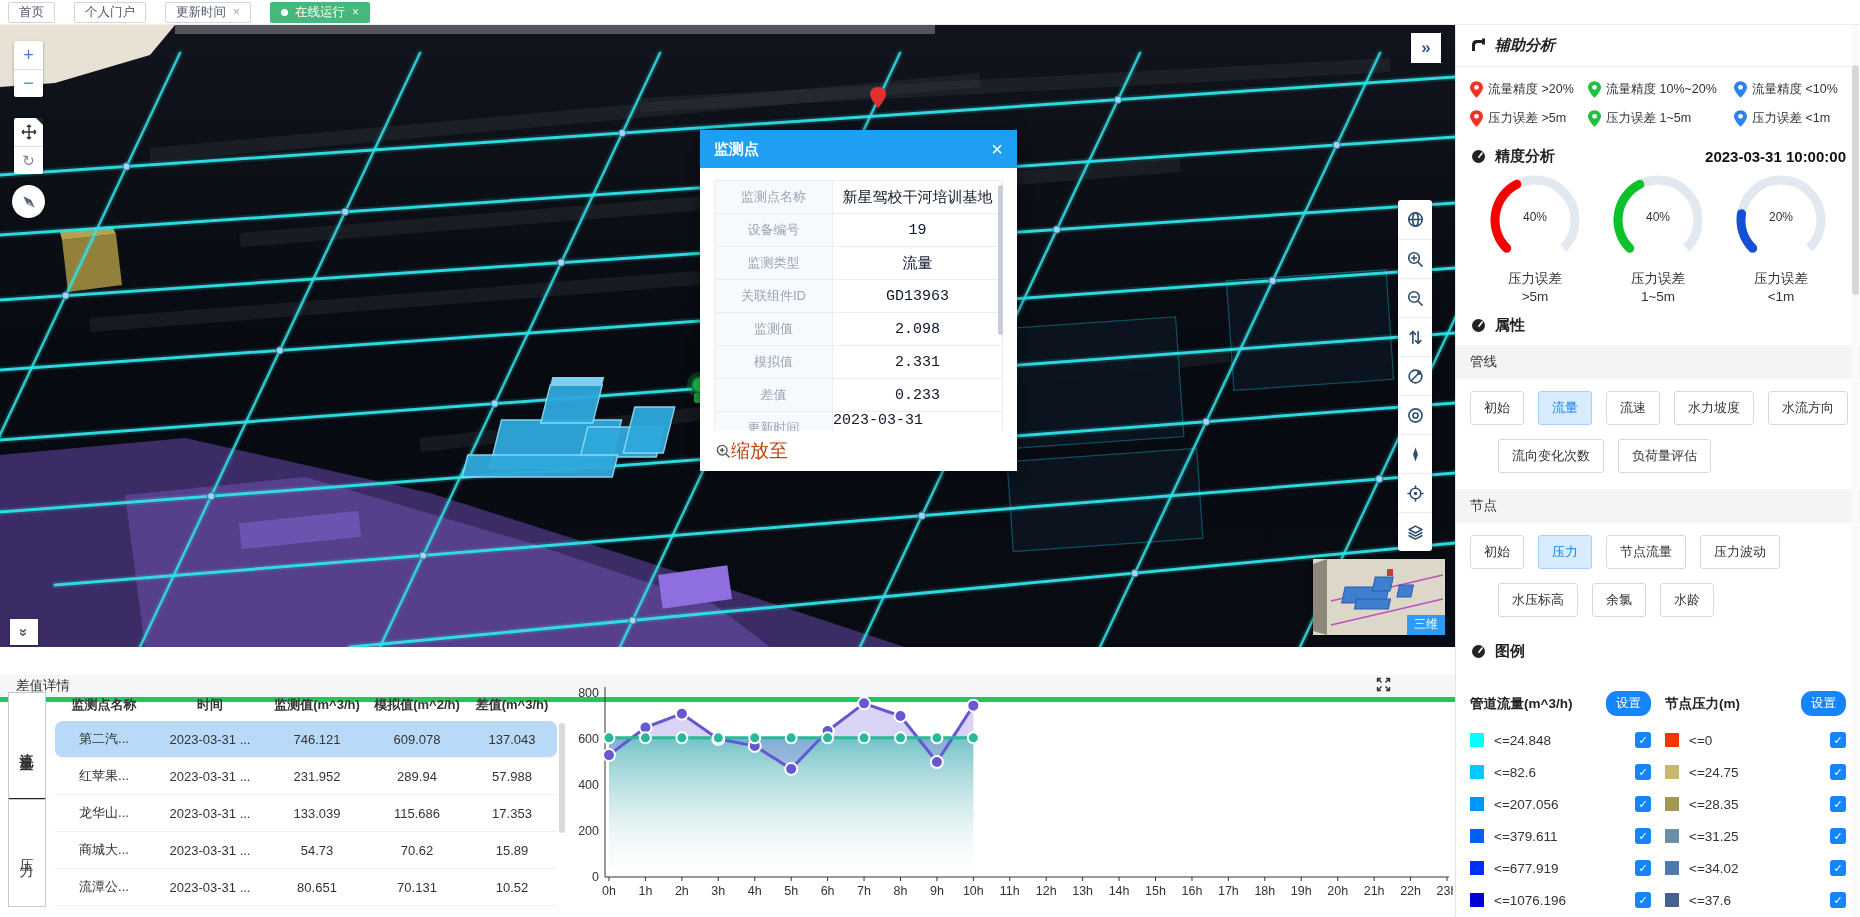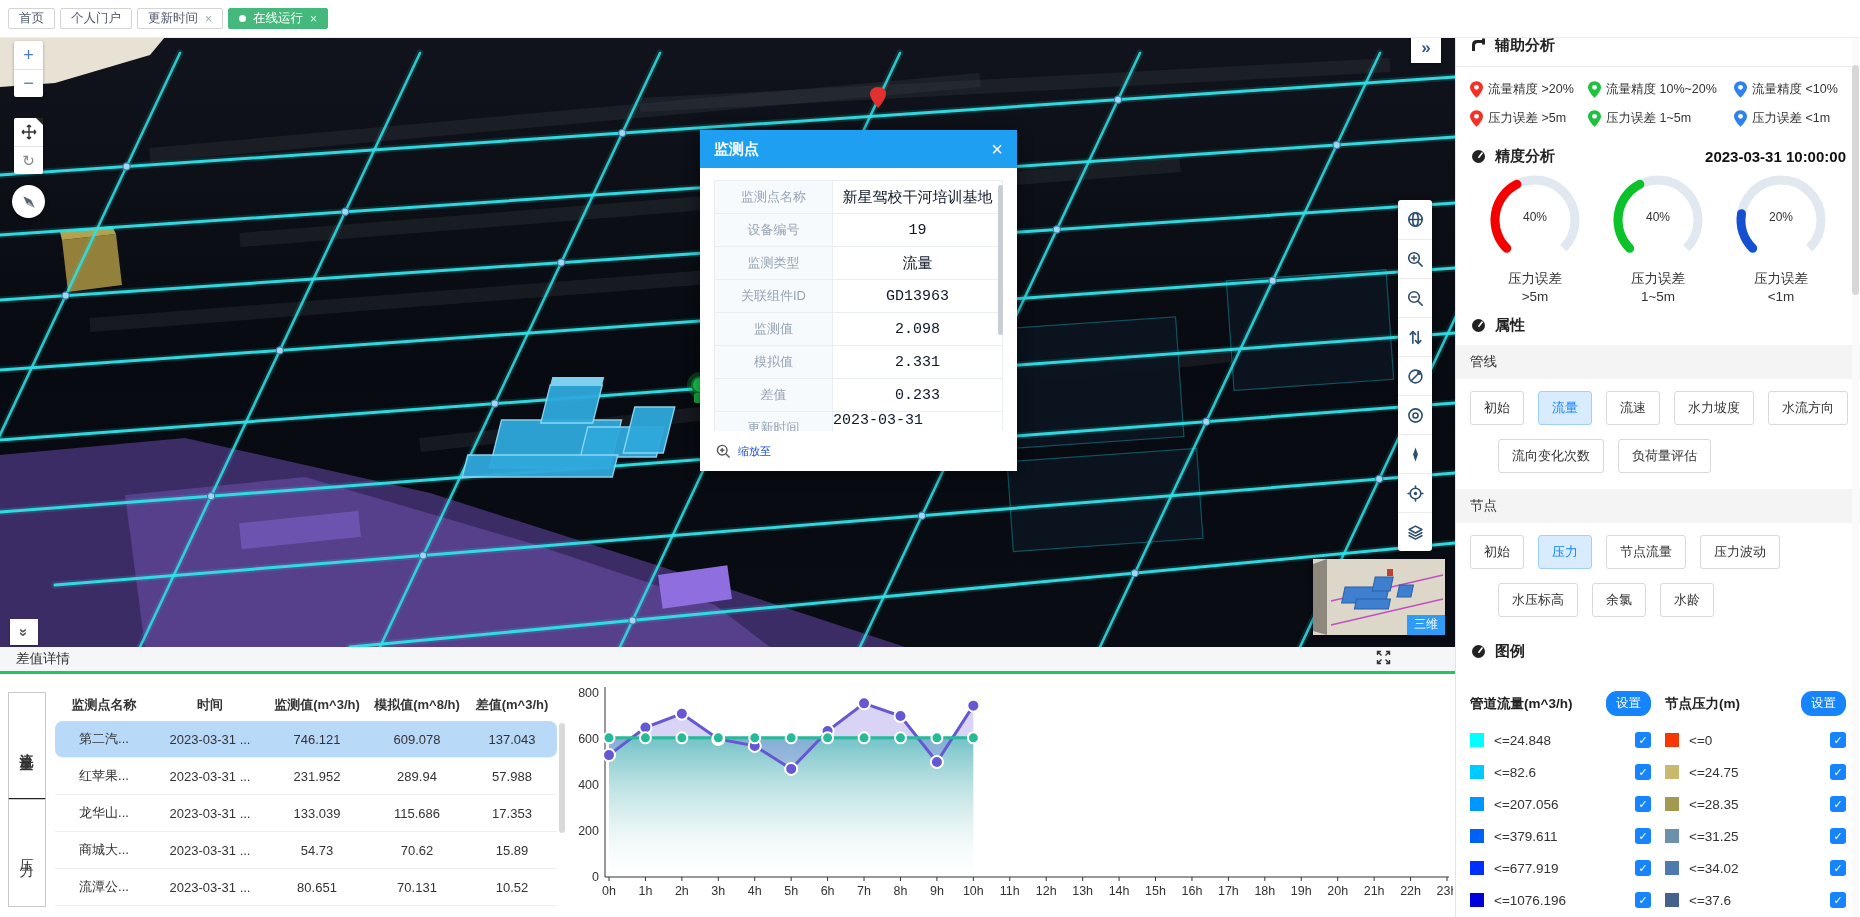--- a/index.html
+++ b/index.html
@@ -1,22 +1,22 @@
 <!DOCTYPE html>
 <html><head>
 <meta charset="utf-8">
 <style>
   * { box-sizing: border-box; margin: 0; padding: 0; }
   html,body { background:#fff; }
   body { font-family: "Liberation Sans", sans-serif; }
   #app { position:relative; width:1860px; height:917px; overflow:hidden; background:#fff; }
 
   
-  .tabbar { position:absolute; top:0; left:0; width:100%; height:38px; background:#fff;
-            display:flex; align-items:center; gap:5px; padding-left:8px; border-bottom:1px solid #ededed; z-index:30;}
+  .tabbar { position:absolute; top:0; left:0; width:100%; height:25px; background:#fff;
+            display:flex; align-items:center; gap:19px; padding-left:8px; border-bottom:1px solid #ededed; z-index:30;}
   .tab { height:21px; display:flex; align-items:center; gap:7px; padding:0 10px;
          border:1px solid #d4d4d4; border-radius:2px; font-size:12.5px; color:#515a6e; background:#fff; cursor:pointer;}
   .tab .tclose { color:#9aa; font-size:12px; }
   .tab.active { background:#45b97c; border-color:#45b97c; color:#fff; }
   .tab.active .tclose { color:#eafff3; }
   .tab .tdot { width:7px; height:7px; border-radius:50%; background:#fff; }
 
   
   .map { position:absolute; top:25px; left:0; width:1455px; height:622px; background:#05070d; overflow:hidden; }
   .map svg.scene { position:absolute; inset:0; }
@@ -56,26 +56,26 @@
            box-shadow:0 3px 14px rgba(0,0,0,.45); }
   .popup-header { height:38px; background:#1e9ff2; color:#fff; display:flex; align-items:center;
                   justify-content:space-between; padding:0 14px; font-size:15px; font-weight:bold; }
   .popup-close { font-size:20px; font-weight:normal; cursor:pointer; line-height:1; }
   .popup-body { position:relative; margin:12px 14px 0; height:251px; overflow:hidden; border-top:1px solid #e9eef3;}
   .prow { display:grid; grid-template-columns:118px 1fr; border:1px solid #e9eef3; border-top:none; }
   .prow .plabel { background:#f6fafd; color:#98a3b3; font-size:13px; display:flex; align-items:center;
                   justify-content:center; height:32px; border-right:1px solid #e9eef3;}
   .prow .pvalue { color:#0f172a; font-size:15px; display:flex; align-items:center; justify-content:center;font-family:Liberation Mono, monospace; }
   .popup-scroll { position:absolute; right:0; top:4px; width:5px; height:150px; background:#c9ced6; border-radius:3px; }
-  .popup-footer { height:40px; display:flex; align-items:center; gap:7px; padding:0 16px; font-size:11px; color:#1d4ed8; cursor:pointer;}
+  .popup-footer { height:40px; display:flex; align-items:center; padding:0 16px; font-size:19px; color:#c2410c; cursor:pointer;}
 
   
   .bottom { position:absolute; top:647px; left:0; width:1455px; height:270px; background:#fff; z-index:10; }
-  .bottom-header { height:27px; background:#f5f6f7; border-bottom:3px solid #22c55e; display:flex;
-                   align-items:center; justify-content:space-between; padding:0 16px 0 16px; font-size:13.5px; color:#333; }
+  .bottom-header { height:27px; background:#f5f6f7; border-bottom:5px solid #22c55e; display:flex;
+                   align-items:center; justify-content:space-between; padding:0 16px 0 16px; font-size:13.5px; color:#333;margin-top:28px; }
   .expand-ic { margin-right:48px; cursor:pointer; }
   .vtabs { position:absolute; left:8px; top:45px; width:38px; }
   .vtab { width:38px; height:108px; background:#fff; border:1px solid #c9c9c9; display:flex; align-items:center;
           justify-content:center; writing-mode:vertical-rl; text-orientation:upright; letter-spacing:5px;
           font-size:14px; color:#333; cursor:pointer; }
   .vtab + .vtab { margin-top:-1px; }
   .vtab.active { font-weight:bold; border-bottom:2px solid #222; }
 
   .dtable { position:absolute; left:55px; top:42px; width:502px; font-size:13px; color:#333; }
   .drow { display:grid; grid-template-columns:98px 114px 100px 100px 90px; align-items:center; height:37px;
@@ -86,21 +86,21 @@
   .dtable-scroll { position:absolute; right:-8px; top:34px; width:6px; height:110px; background:#d9d9d9; border-radius:3px;}
 
   .chartbox { position:absolute; left:563px; top:34px; width:890px; height:232px; }
 
   
   .sidebar { position:absolute; top:25px; left:1455px; width:405px; height:892px; background:#fff;
              border-left:1px solid #e4e4e4; padding:0 14px; overflow:hidden; z-index:25;}
   .sb-scroll { position:absolute; right:1px; top:0; width:7px; height:100%; background:#fafafa; }
   .sb-scroll .thumb { position:absolute; top:40px; width:7px; height:230px; background:#d7d7d7; border-radius:4px;}
   .sb-h1 { display:flex; align-items:center; gap:8px; font-size:15px; font-weight:bold; color:#222; padding:11px 0; }
-  .sb-h1.bordered { border-bottom:1px solid #ececec; margin:0 -14px; padding-left:14px; }
+  .sb-h1.bordered { border-bottom:1px solid #ececec; margin:0 -14px; padding-left:14px;font-style:italic; }
   .pins { display:grid; grid-template-columns:118px 146px 1fr; row-gap:12px; margin-top:14px; font-size:12.5px; color:#333;}
   .pin-item { display:flex; align-items:center; gap:5px; }
   .acc-row { display:flex; align-items:center; justify-content:space-between; margin-top:20px; }
   .acc-ts { font-size:15px; font-weight:bold; color:#111; }
   .gauges { display:flex; justify-content:space-between; padding:4px 4px 0; }
   .gauge { width:122px; text-align:center; position:relative; }
   .gauge .pct { position:absolute; top:40px; left:0; width:100%; text-align:center; font-size:12px; color:#333; }
   .gauge .glabel { font-size:13.5px; color:#333; line-height:1.3; margin-top:-4px;}
   .subbar { background:#f4f4f5; margin:6px -14px 0; padding:8px 14px; font-size:13.5px; color:#333; }
   .btnrow { display:flex; gap:14px; margin-top:12px; flex-wrap:nowrap; }
@@ -414,21 +414,21 @@
     <div class="vtabs" id="vtabs">
         <div class="vtab active">流量</div>
         <div class="vtab">压力</div>
       </div>
     <div class="dtable" id="dtable">
       <div class="dtable-scroll"></div>
     <div class="drow head">
           <div>监测点名称</div>
           <div>时间</div>
           <div>监测值(m^3/h)</div>
-          <div>模拟值(m^8/h)</div>
+          <div>模拟值(m^2/h)</div>
           <div>差值(m^3/h)</div>
         </div>
         <div class="drow sel">
           <div>第二汽...</div>
           <div>2023-03-31 ...</div>
           <div>746.121</div>
           <div>609.078</div>
           <div>137.043</div>
         </div>
         <div class="drow">

